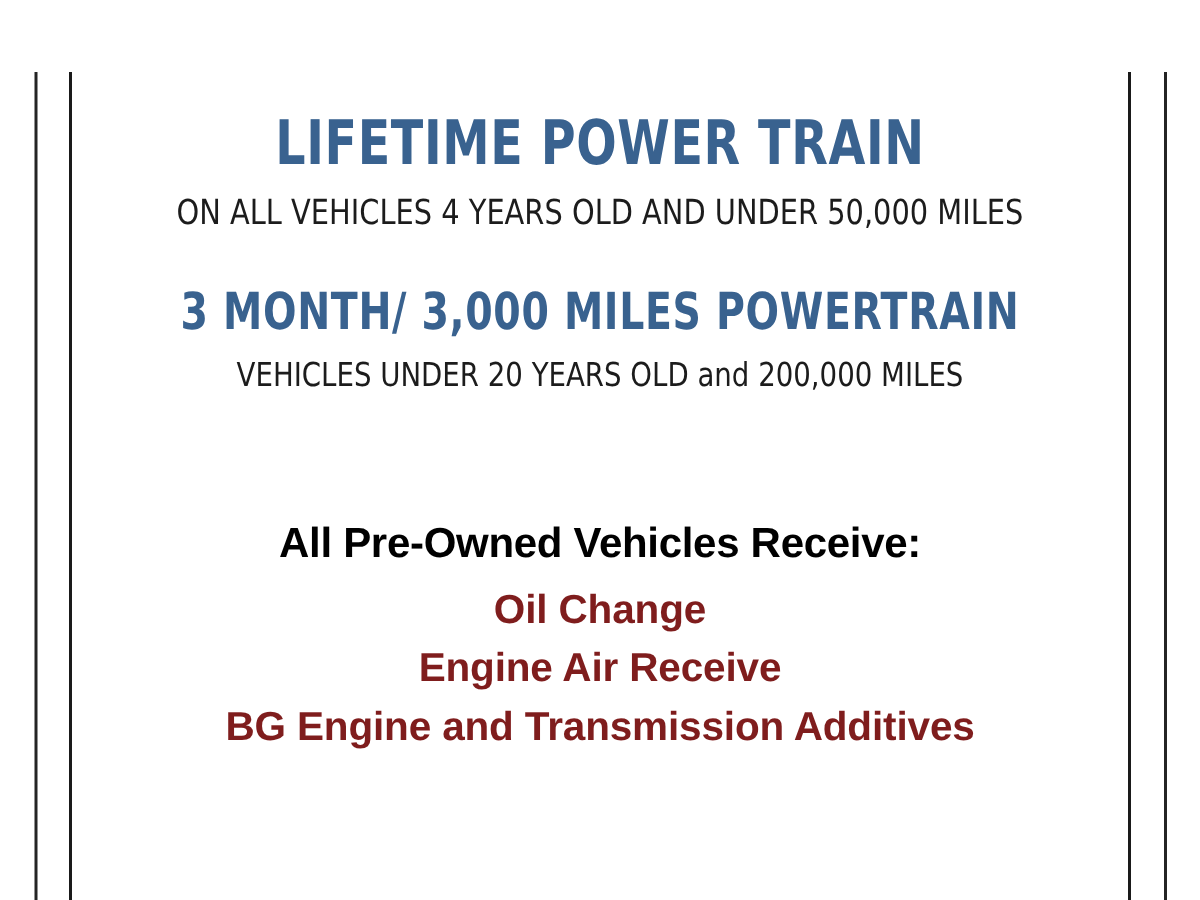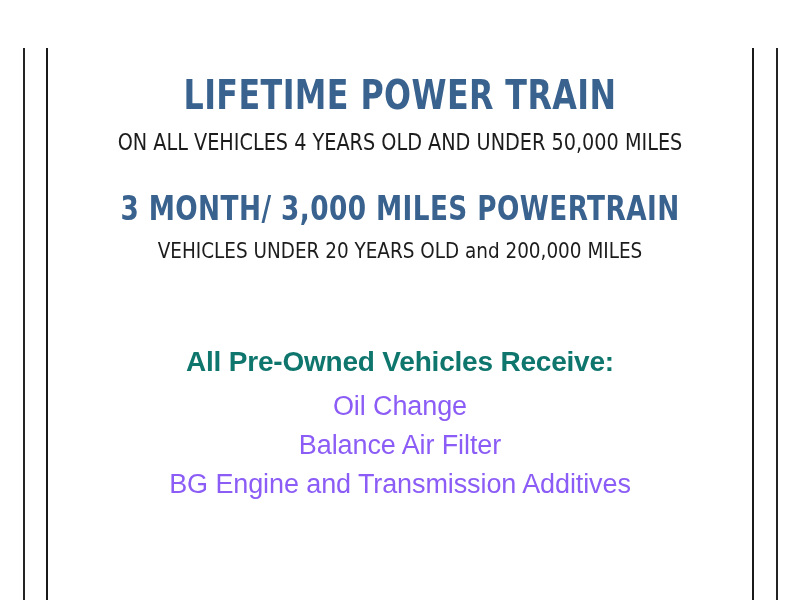--- a/index.html
+++ b/index.html
@@ -72,43 +72,43 @@
     transform-origin: center top;
   }
   #sub-1 { top: 83px; font-size: 23px; }
   #sub-2 { top: 192px; font-size: 22px; }
 
   #list-heading {
     position: absolute;
     left: 0;
     top: 300px;
     width: 100%;
-    color: #0f766e;
+    color: #000000;
     font-size: 28px;
     font-weight: 700;
     line-height: 1;
     letter-spacing: -0.2px;
     white-space: nowrap;
   }
 
   #service-list {
     position: absolute;
     left: 0;
     top: 339px;
     width: 100%;
     margin: 0;
     padding: 0;
     list-style: none;
   }
   #service-list li {
     height: 39px;
     line-height: 39px;
-    color: #8b5cf6;
+    color: #7f1d1d;
     font-size: 27px;
-    font-weight: 400;
+    font-weight: 700;
     letter-spacing: -0.1px;
     white-space: nowrap;
   }
 </style>
 </head>
 <body>
 
 <div id="flyer">
 
   <div class="rule" id="rule-left-outer"></div>
@@ -123,18 +123,18 @@
     <div class="sub" id="sub-1">ON ALL VEHICLES 4 YEARS OLD AND UNDER 50,000 MILES</div>
 
     <div class="hdg" id="heading-2">3 MONTH/ 3,000 MILES POWERTRAIN</div>
 
     <div class="sub" id="sub-2">VEHICLES UNDER 20 YEARS OLD and 200,000 MILES</div>
 
     <div id="list-heading">All Pre-Owned Vehicles Receive:</div>
 
     <ul id="service-list">
       <li>Oil Change</li>
-      <li>Balance Air Filter</li>
+      <li>Engine Air Receive</li>
       <li>BG Engine and Transmission Additives</li>
     </ul>
 
   </div>
 </div>
 
 </body></html>

